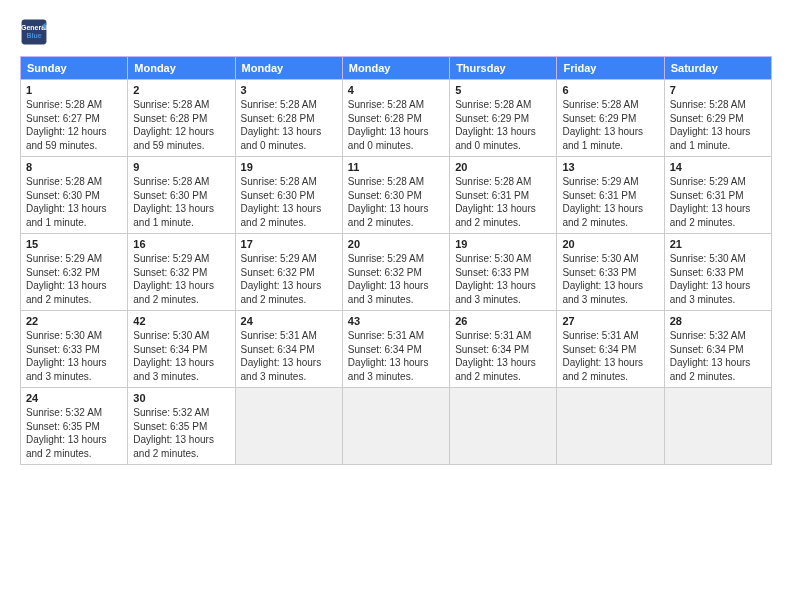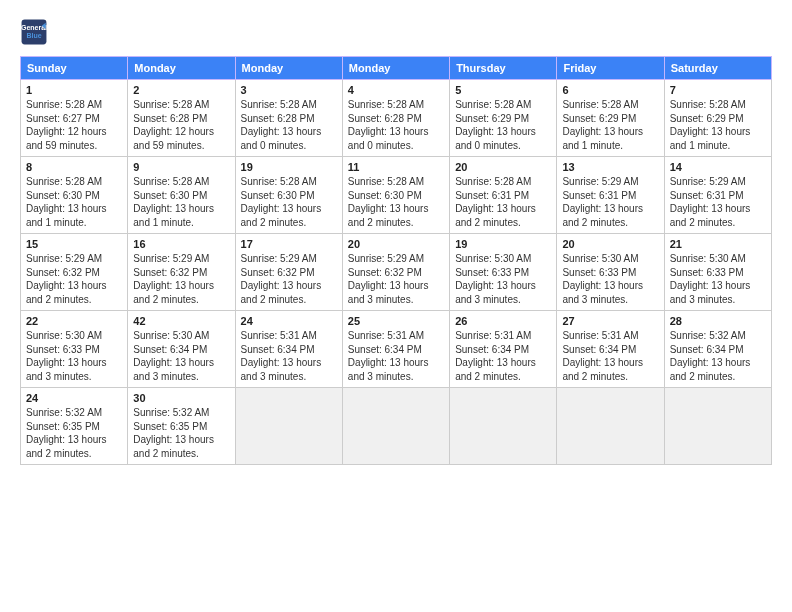--- a/index.html
+++ b/index.html
@@ -210,21 +210,21 @@
           </td>
           <td>
             <div class="day-number">42</div>
             <div class="day-info">Sunrise: 5:30 AM<br>Sunset: 6:34 PM<br>Daylight: 13 hours<br>and 3 minutes.</div>
           </td>
           <td>
             <div class="day-number">24</div>
             <div class="day-info">Sunrise: 5:31 AM<br>Sunset: 6:34 PM<br>Daylight: 13 hours<br>and 3 minutes.</div>
           </td>
           <td>
-            <div class="day-number">25</div>
+            <div class="day-number">43</div>
             <div class="day-info">Sunrise: 5:31 AM<br>Sunset: 6:34 PM<br>Daylight: 13 hours<br>and 3 minutes.</div>
           </td>
           <td>
             <div class="day-number">26</div>
             <div class="day-info">Sunrise: 5:31 AM<br>Sunset: 6:34 PM<br>Daylight: 13 hours<br>and 2 minutes.</div>
           </td>
           <td>
             <div class="day-number">27</div>
             <div class="day-info">Sunrise: 5:31 AM<br>Sunset: 6:34 PM<br>Daylight: 13 hours<br>and 2 minutes.</div>
           </td>

